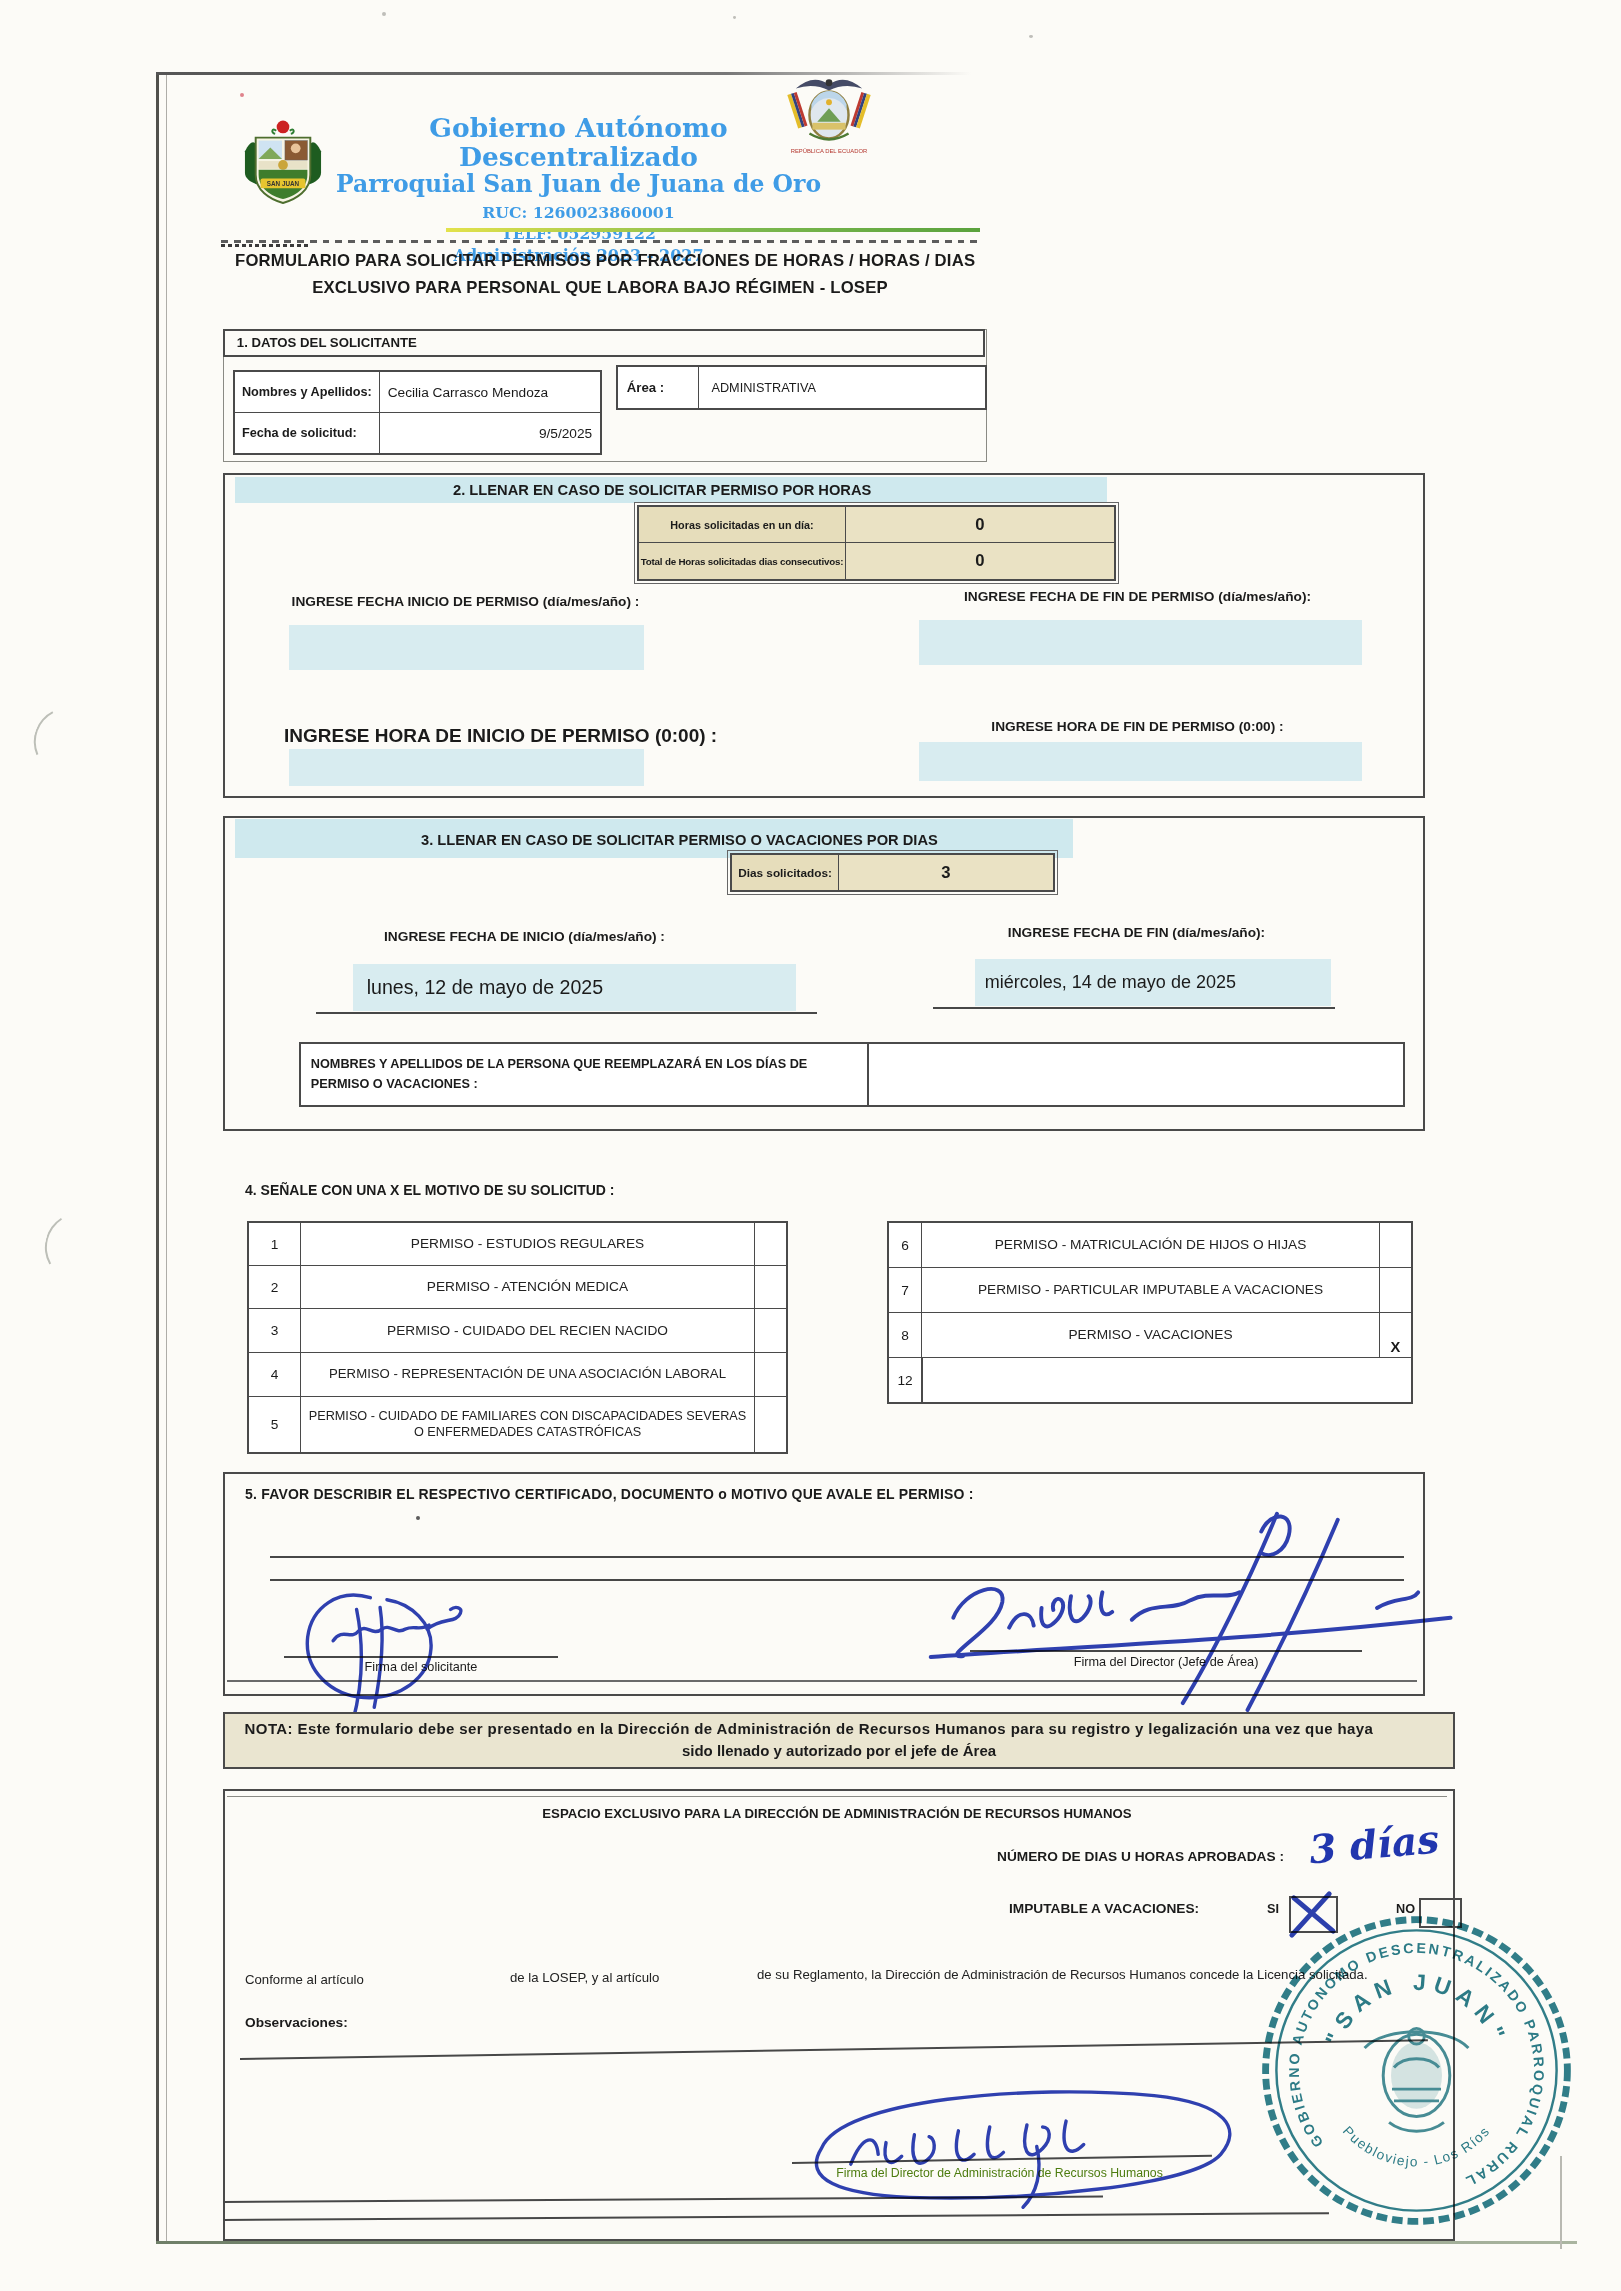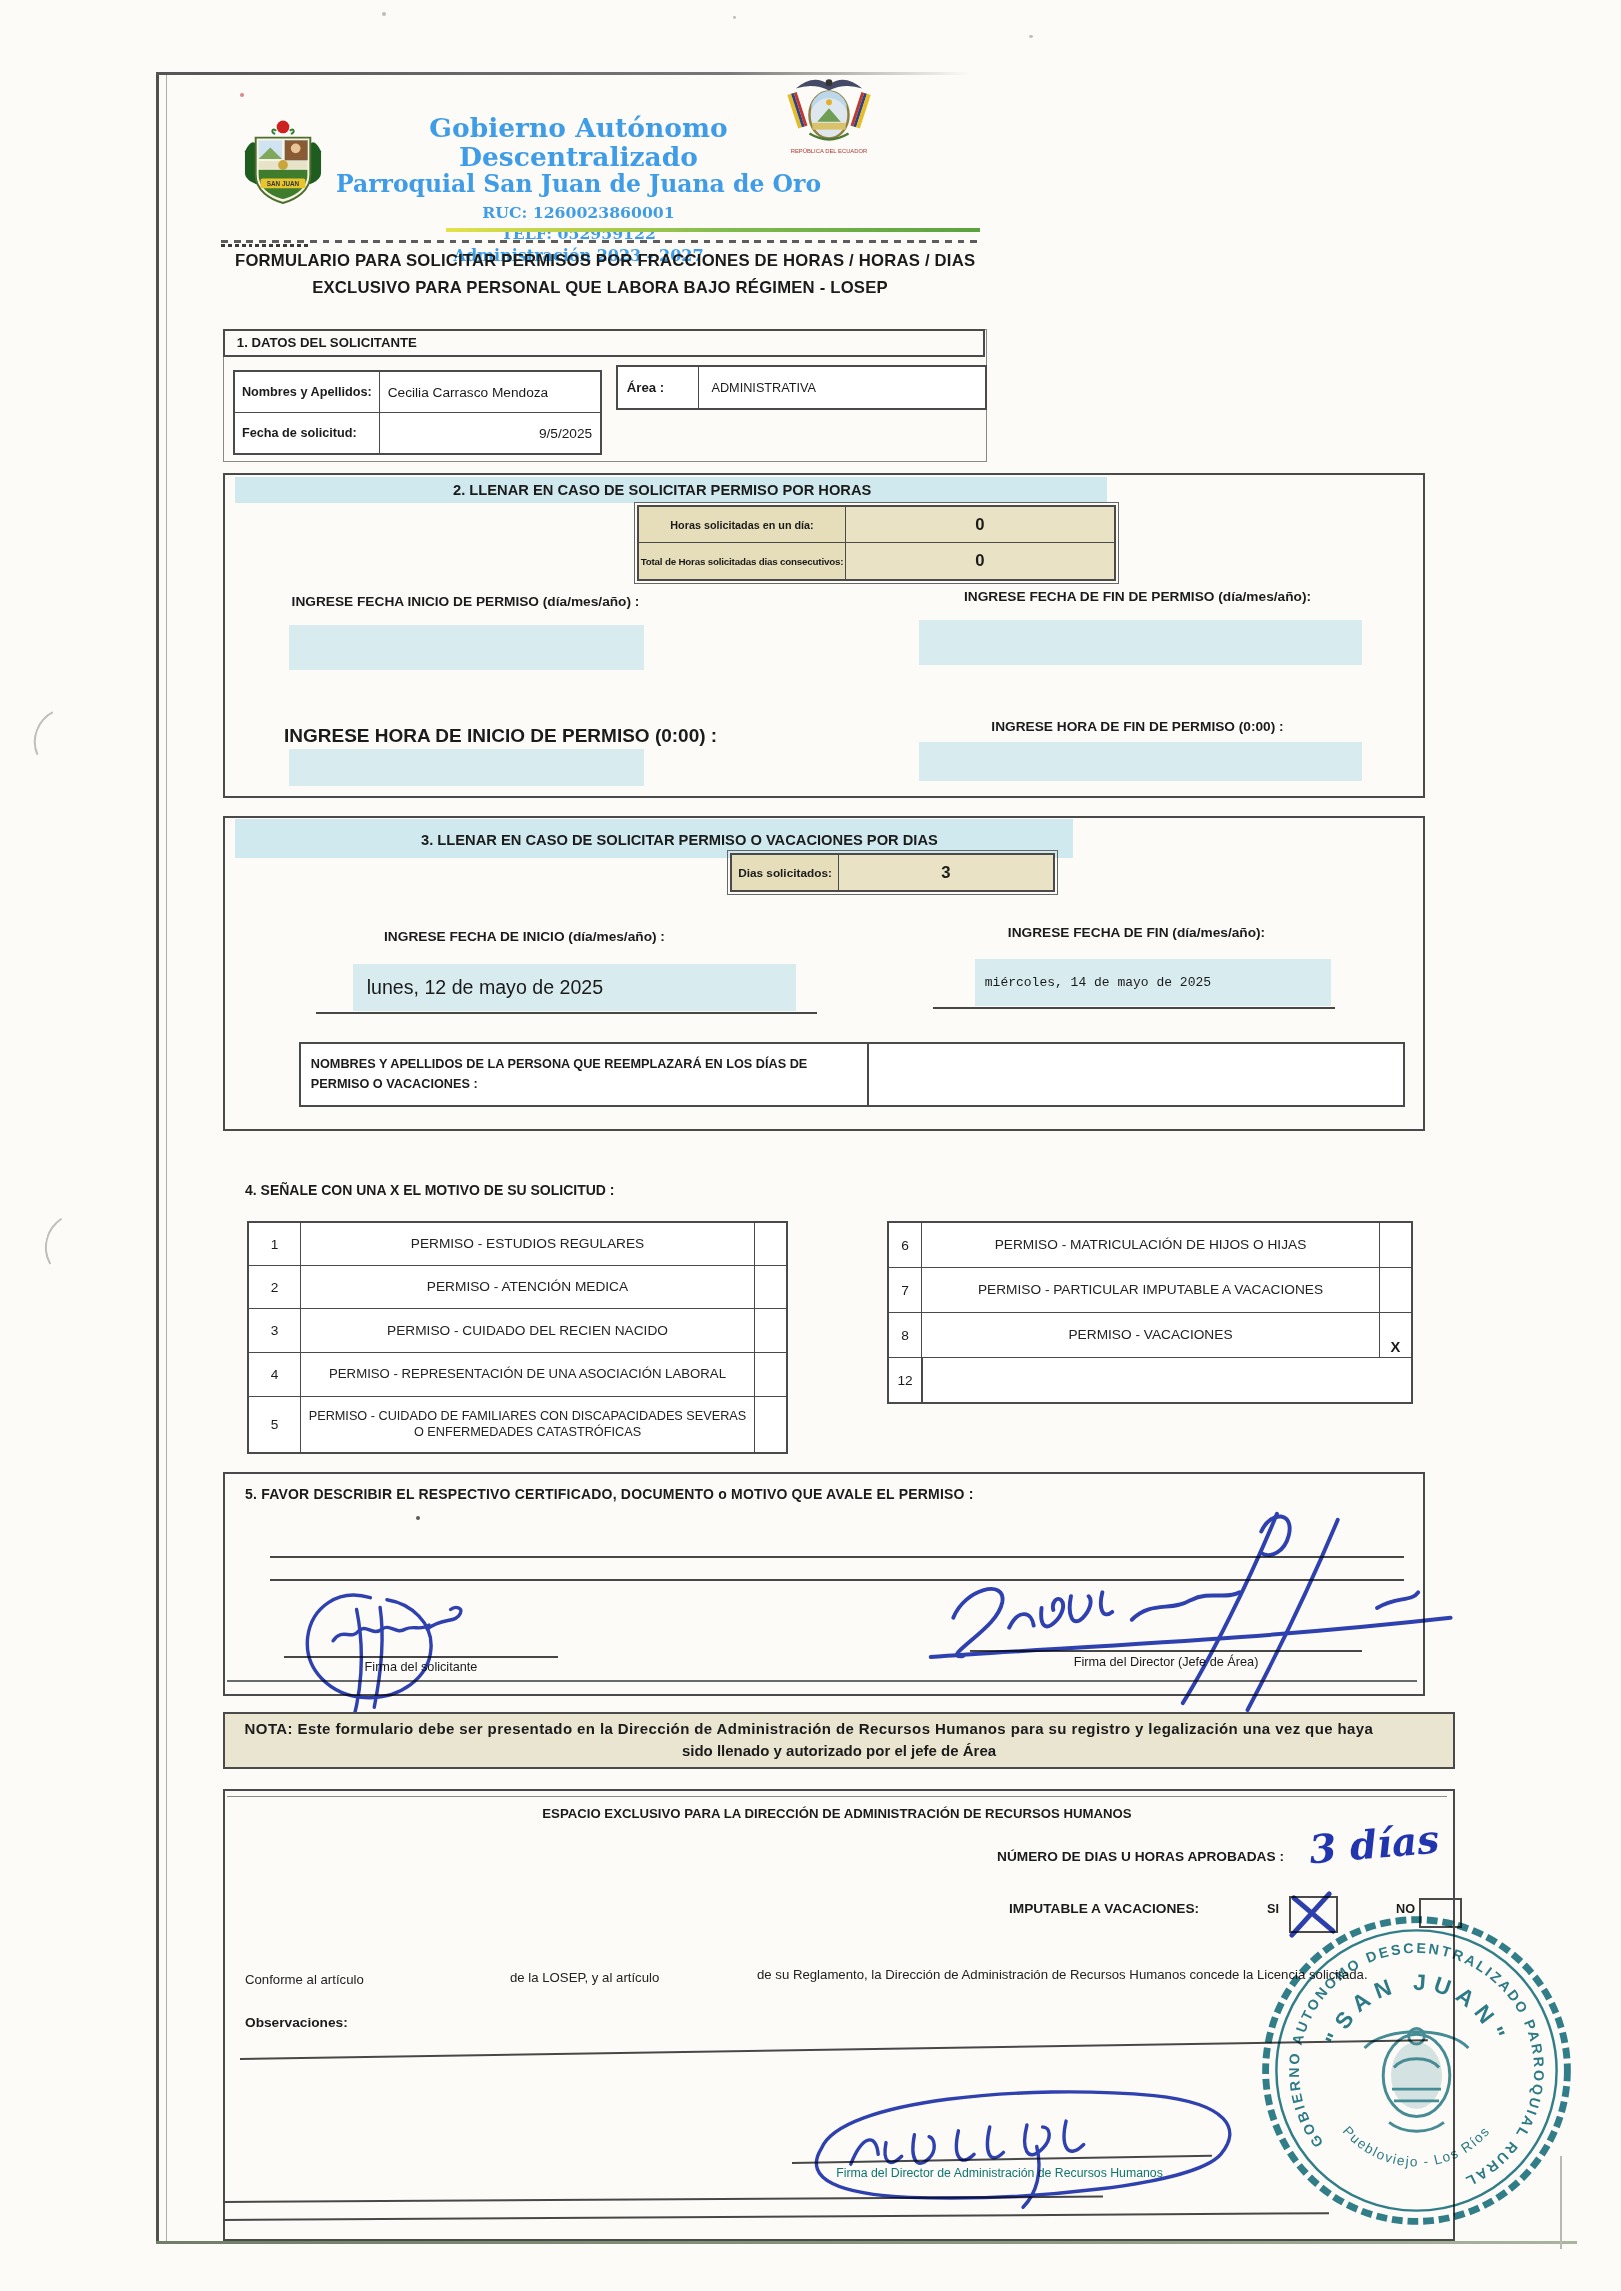--- a/index.html
+++ b/index.html
@@ -161,21 +161,21 @@
       <div class="tanval">3</div>
     </div>
   </div>
   <div class="abs ctr lbl" style="left:363px;top:929px;width:323px;font-size:13.7px;">INGRESE FECHA DE INICIO (día/mes/año) :</div>
   <div class="bluefield vc" style="left:353px;top:964px;width:443px;height:47px;">
     <span style="font-size:19.6px;padding-left:13.7px;">lunes, 12 de mayo de 2025</span>
   </div>
   <div class="cline" style="left:316px;top:1012px;width:501px;height:1.5px;"></div>
   <div class="abs ctr lbl" style="left:965px;top:925px;width:343px;font-size:13.7px;">INGRESE FECHA DE FIN (día/mes/año):</div>
   <div class="bluefield vc" style="left:975px;top:959px;width:356px;height:47px;">
-    <span style="font-size:13px;padding-left:9.8px;font-family:Liberation Mono, monospace;">miércoles, 14 de mayo de 2025</span>
+    <span style="font-size:18px;padding-left:9.8px;">miércoles, 14 de mayo de 2025</span>
   </div>
   <div class="cline" style="left:933px;top:1007px;width:402px;height:1.5px;"></div>
   <div class="abs b2 vc" style="left:299px;top:1042px;width:567px;height:61px;background:#fff;">
     <span class="lbl" style="font-size:12.7px;white-space:normal;line-height:1.5;padding:0 9.8px;">NOMBRES Y APELLIDOS DE LA PERSONA QUE REEMPLAZARÁ EN  LOS DÍAS DE PERMISO O VACACIONES :</span>
   </div>
   <div class="abs b2" style="left:867px;top:1042px;width:534px;height:61px;background:#fff;"></div>
 
   <span class="abs lbl" style="left:245px;top:1182px;font-size:14px;">4. SEÑALE CON UNA X EL MOTIVO DE SU SOLICITUD :</span>
   <div class="abs b2" style="left:247px;top:1221px;width:537px;background:#fff;">
     <div class="mrow first" style="height:42px;">
@@ -282,21 +282,21 @@
   <div class="abs b2" style="left:1419px;top:1898px;width:39px;height:25.5px;"></div>
 
   <span class="abs" style="left:245px;top:1972px;font-size:13.2px;color:#222;">Conforme al artículo</span>
   <span class="abs" style="left:510px;top:1970px;font-size:13.2px;color:#222;">de la LOSEP, y al artículo</span>
   <span class="abs" style="left:757px;top:1967px;font-size:13.2px;color:#222;">de su Reglamento, la Dirección de Administración de Recursos Humanos concede la Licencia solicitada.</span>
 
   <div class="abs lbl" style="left:245px;top:2015px;font-size:13.7px;">Observaciones:</div>
   <div class="cline" style="left:240px;top:2058px;width:1188px;transform:rotate(-0.9deg);"></div>
 
   <div class="cline" style="left:792px;top:2162px;width:420px;transform:rotate(-1deg);"></div>
-  <div class="abs ctr" style="left:784px;top:2166px;width:431px;font-size:12.3px;color:#0f766e;">Firma del Director de Administración de Recursos Humanos</div>
+  <div class="abs ctr" style="left:784px;top:2166px;width:431px;font-size:12.3px;color:#4d7c0f;">Firma del Director de Administración de Recursos Humanos</div>
   <div class="cline" style="left:223px;top:2201px;width:880px;transform:rotate(-0.35deg);"></div>
   <div class="cline" style="left:223px;top:2219px;width:1106px;transform:rotate(-0.35deg);"></div>
 
   <svg class="abs ink" style="left:733px;top:2078px;" width="537" height="137" viewBox="0 0 548 140">
     <g stroke="#2437b2" stroke-width="3.5" fill="none" stroke-linecap="round" stroke-linejoin="round" opacity=".95">
       <path d="M90,72 C110,22 300,6 430,18 C505,26 520,52 498,78 C470,110 300,126 180,122 C110,119 70,104 90,72"></path>
       <path d="M120,88 C132,58 146,56 148,78 M156,66 C152,86 160,92 172,80"></path>
       <path d="M185,58 C180,84 188,94 200,82 C208,74 206,62 200,60"></path>
       <path d="M230,54 C224,80 232,92 246,78 M262,50 C256,76 262,90 276,76"></path>
       <path d="M300,48 C294,72 300,88 316,72 C326,62 324,50 316,50 M340,44 C334,70 342,84 358,68"></path>

